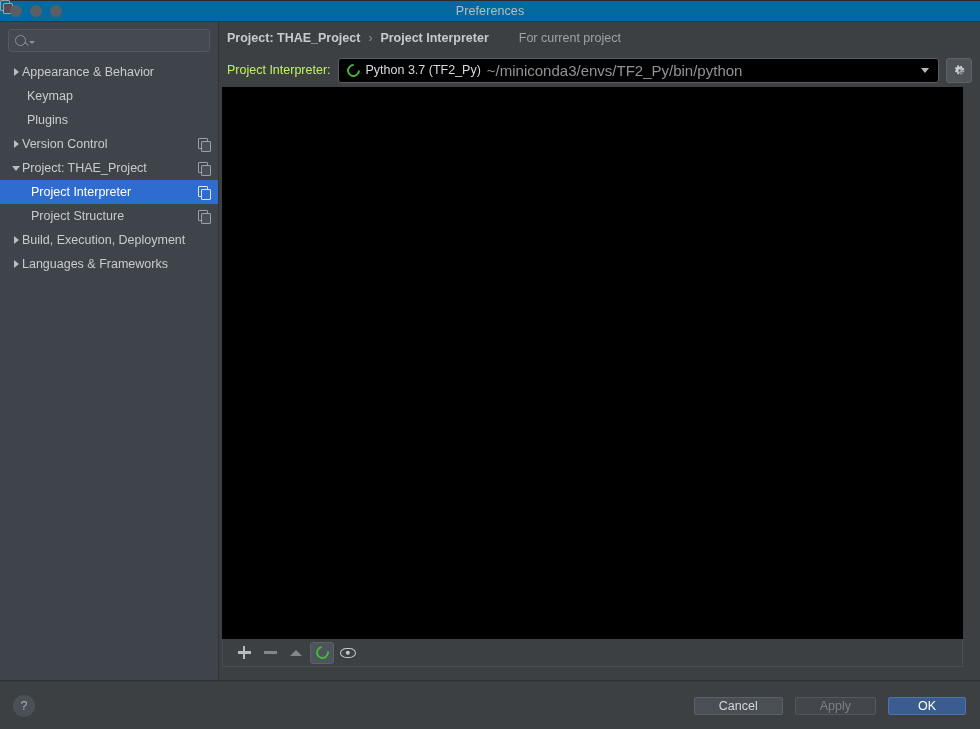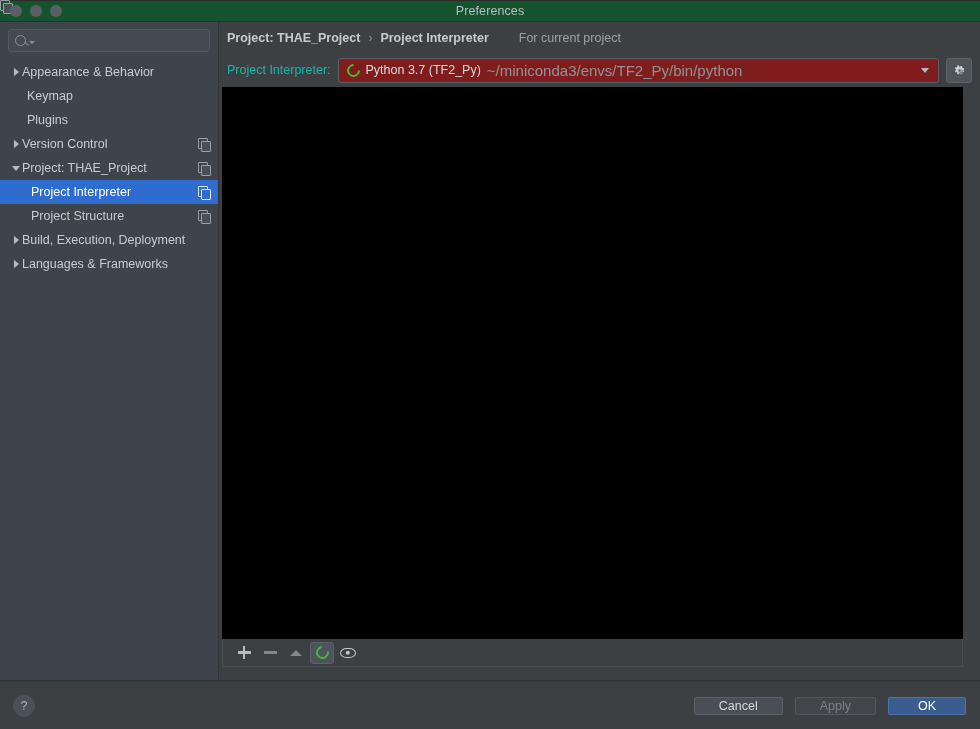--- a/index.html
+++ b/index.html
@@ -24,21 +24,21 @@
     background: #3c4043;
     display: flex;
     flex-direction: column;
   }
 
   
   #titlebar {
     position: relative;
     height: 22px;
     min-height: 22px;
-    background: #14532d;
+    background: #0369a1;
     border-bottom: 1px solid #2c2f33;
     display: flex;
     align-items: center;
   }
   #titlebar .tl-strip {
     position: absolute;
     left: 0; top: -3px;
     width: 980px; height: 4px;
     background: #2b2b2b;
   }
@@ -240,27 +240,27 @@
   #interp-row {
     height: 34px;
     min-height: 34px;
     display: flex;
     align-items: center;
     padding: 0 8px 0 8px;
     gap: 7px;
   }
   #interp-label {
     font-size: 12.5px;
-    color: #14b8a6;
+    color: #bef264;
     white-space: nowrap;
   }
   #interp-combo {
     flex: 1;
     height: 25px;
-    background: #7f1d1d;
+    background: #000000;
     border: 1px solid #5a5e63;
     border-radius: 3px;
     display: flex;
     align-items: center;
     padding: 0 0 0 8px;
     gap: 6px;
     min-width: 0;
     cursor: default;
   }
   .py-icon {

